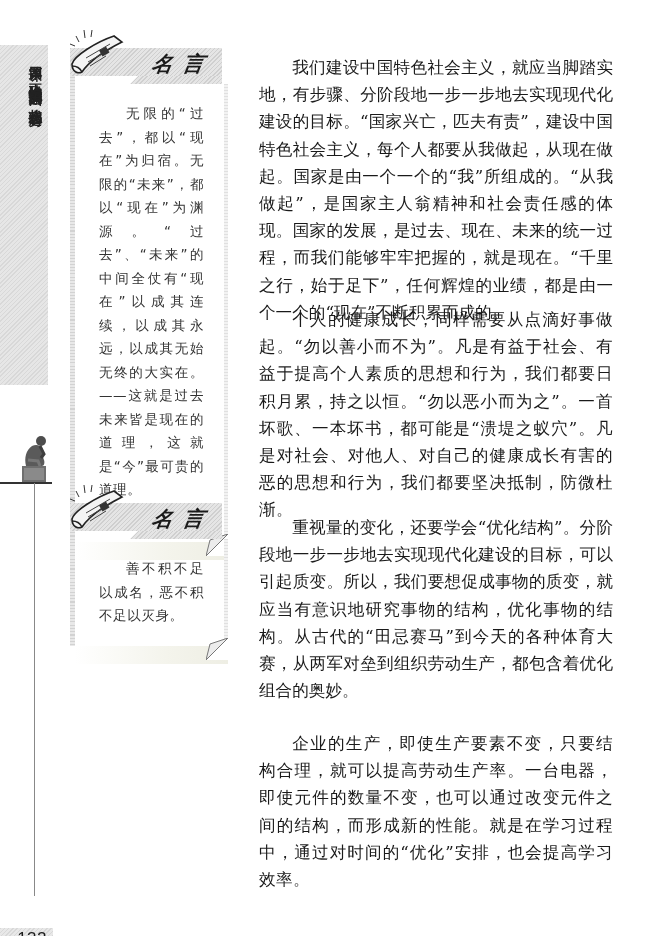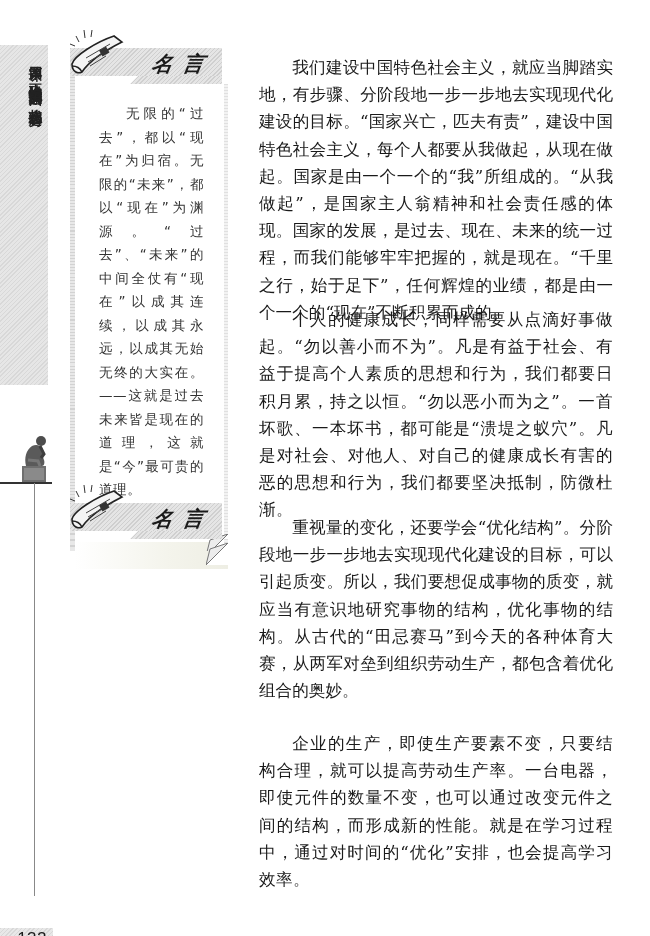--- a/index.html
+++ b/index.html
@@ -268,20 +268,21 @@
         <line x1="20" y1="30" x2="44" y2="16"></line>
         <line x1="22" y1="34" x2="46" y2="20"></line>
         <line x1="24" y1="38" x2="40" y2="28"></line>
       </g>
       <rect x="34" y="20" width="8" height="7" fill="#333" transform="rotate(-30 38 23)"></rect>
     </svg>
     <div class="quote-header-title">名言</div>
     <div class="quote-header-step"></div>
   </div>
   <div class="quote-body">
+    <p class="quote-text">善不积不足以成名，恶不积不足以灭身。</p>
   </div>
   <div style="position:relative;">
     <div class="quote-bottom-shade"></div>
     <svg class="page-curl" style="top:-8px;" viewBox="0 0 22 22">
       <path d="M0 22 L22 0 L22 22 Z" fill="#ffffff"></path>
       <path d="M0 22 L4 6 L22 0 Z" fill="#ececec" stroke="#777" stroke-width="1"></path>
     </svg>
   </div>
 </div>
 

